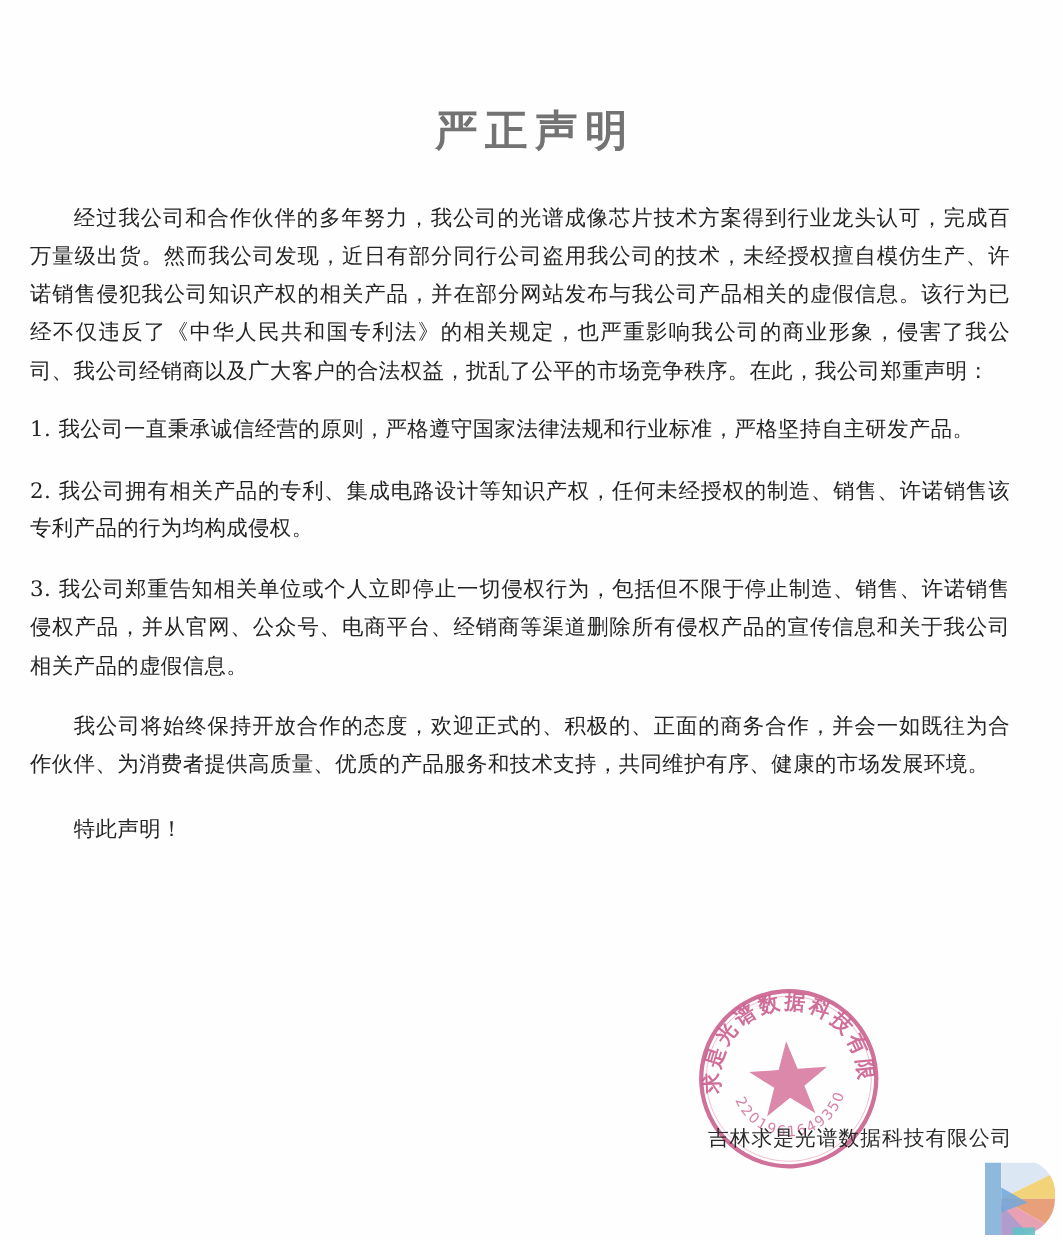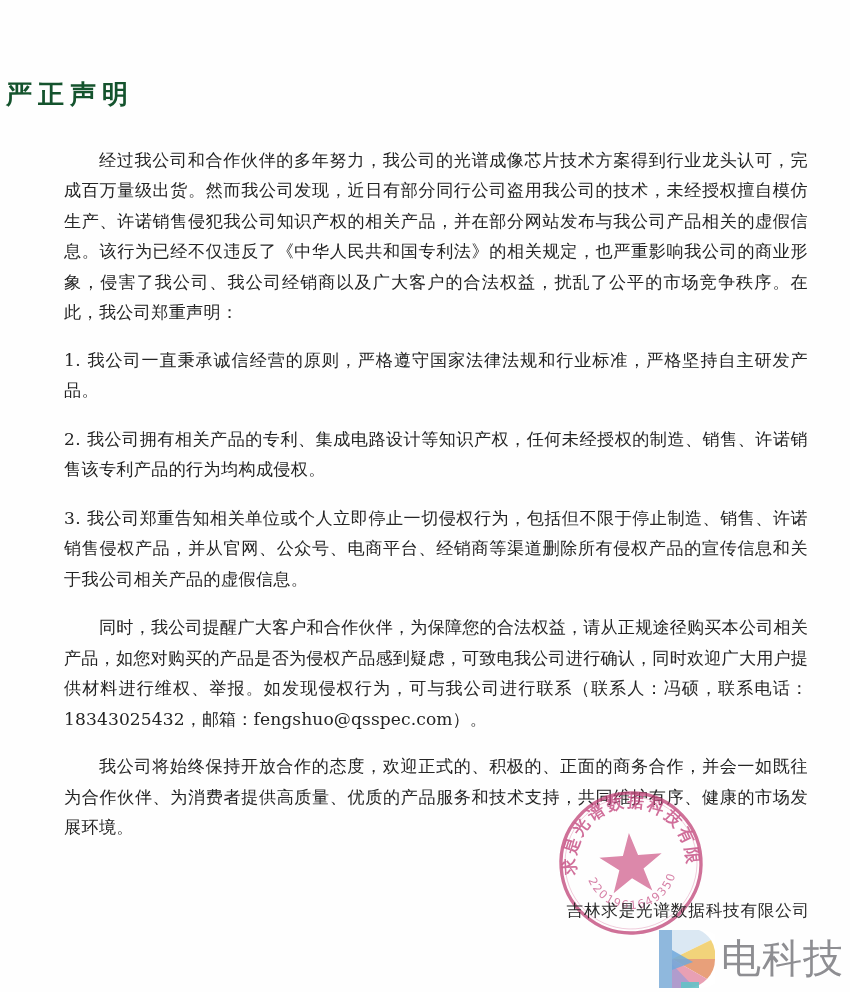--- a/index.html
+++ b/index.html
@@ -20,35 +20,35 @@
   #page {
     position: relative;
     width: 850px;
     height: 992px;
     background: #fefefe;
     overflow: hidden;
   }
 
   
   .doc-title {
-    text-align: left;
+    text-align: center;
     font-family: "DejaVu Serif", "Liberation Serif", serif;
     font-weight: 700;
-    font-size: 26px;
+    font-size: 34px;
     letter-spacing: 6px;
-    color: #14532d;
+    color: #737373;
     padding-top: 62px;
     padding-bottom: 0;
     line-height: 1.2;
     text-indent: 6px;
   }
 
   
   .body-wrap {
-    padding: 0 42px 0 64px;
+    padding: 0 42px 0 24px;
     margin-top: 34px;
   }
 
   .para {
     font-size: 17.1px;
     line-height: 30.5px;
     color: #242424;
     text-align: justify;
     text-justify: inter-character;
     letter-spacing: 0.35px;
@@ -134,22 +134,22 @@
 
 <div id="page">
 
   <h1 class="doc-title">严正声明</h1>
 
   <div class="body-wrap">
     <p class="para indent">经过我公司和合作伙伴的多年努力，我公司的光谱成像芯片技术方案得到行业龙头认可，完成百万量级出货。然而我公司发现，近日有部分同行公司盗用我公司的技术，未经授权擅自模仿生产、许诺销售侵犯我公司知识产权的相关产品，并在部分网站发布与我公司产品相关的虚假信息。该行为已经不仅违反了《中华人民共和国专利法》的相关规定，也严重影响我公司的商业形象，侵害了我公司、我公司经销商以及广大客户的合法权益，扰乱了公平的市场竞争秩序。在此，我公司郑重声明：</p>
     <p class="para item">1. 我公司一直秉承诚信经营的原则，严格遵守国家法律法规和行业标准，严格坚持自主研发产品。</p>
     <p class="para item">2. 我公司拥有相关产品的专利、集成电路设计等知识产权，任何未经授权的制造、销售、许诺销售该专利产品的行为均构成侵权。</p>
     <p class="para item">3. 我公司郑重告知相关单位或个人立即停止一切侵权行为，包括但不限于停止制造、销售、许诺销售侵权产品，并从官网、公众号、电商平台、经销商等渠道删除所有侵权产品的宣传信息和关于我公司相关产品的虚假信息。</p>
-    <p class="para indent tight">同时，我公司提醒广大客户和合作伙伴，为保障您的合法权益，请从正规途径购买本公司相关产品，如您对购买的产品是否为侵权产品感到疑虑，可致电我公司进行确认，同时欢迎广大用户提供材料进行维权、举报。如发现侵权行为，可与我公司进行联系（联系人：冯硕，联系电话：18343025432，邮箱：fengshuo@qsspec.com）。</p>
     <p class="para indent closing">我公司将始终保持开放合作的态度，欢迎正式的、积极的、正面的商务合作，并会一如既往为合作伙伴、为消费者提供高质量、优质的产品服务和技术支持，共同维护有序、健康的市场发展环境。</p>
+    <p class="para final-note">特此声明！</p>
   </div>
 
   <div class="seal">
     <svg viewBox="0 0 148 148" xmlns="http://www.w3.org/2000/svg">
       <defs>
         <path id="arcTop" d="M 18 74 A 56 56 0 0 1 130 74"></path>
         <path id="arcBot" d="M 28 74 A 46 46 0 0 0 120 74"></path>
       </defs>
       <circle cx="74" cy="74" r="70" fill="none" stroke="#bf3f74" stroke-width="3.4" opacity="0.9"></circle>
       <circle cx="74" cy="74" r="66" fill="none" stroke="#c8457a" stroke-width="0.7" opacity="0.45"></circle>
@@ -174,16 +174,15 @@
         <path d="M13 0 L40 0 A29 29 0 0 1 40 58 L13 58 Z" fill="#ffffff"></path>
         <path d="M13 29 L13 0 L40 0 A29 29 0 0 1 52 10 Z" fill="#cfe0ef" opacity="0.75"></path>
         <path d="M13 29 L52 10 A29 29 0 0 1 56 29 Z" fill="#f2d37a"></path>
         <path d="M13 29 L56 29 A29 29 0 0 1 48 49 Z" fill="#e8a07a"></path>
         <path d="M13 29 L48 49 A29 29 0 0 1 30 58 L13 58 Z" fill="#e8a0b4"></path>
         <path d="M13 58 L13 34 L34 56 A29 29 0 0 1 26 58 Z" fill="#b09ccd"></path>
         <path d="M13 20 L13 40 L34 32 Z" fill="#6fa8dc" opacity="0.85"></path>
         <path d="M22 52 L40 52 L40 58 L22 58 Z" fill="#63c2c6" opacity="0.9"></path>
       </svg>
     </span>
-    <span class="brand-text">电科技</span>
   </div>
 
 </div>
 
 </body></html>

